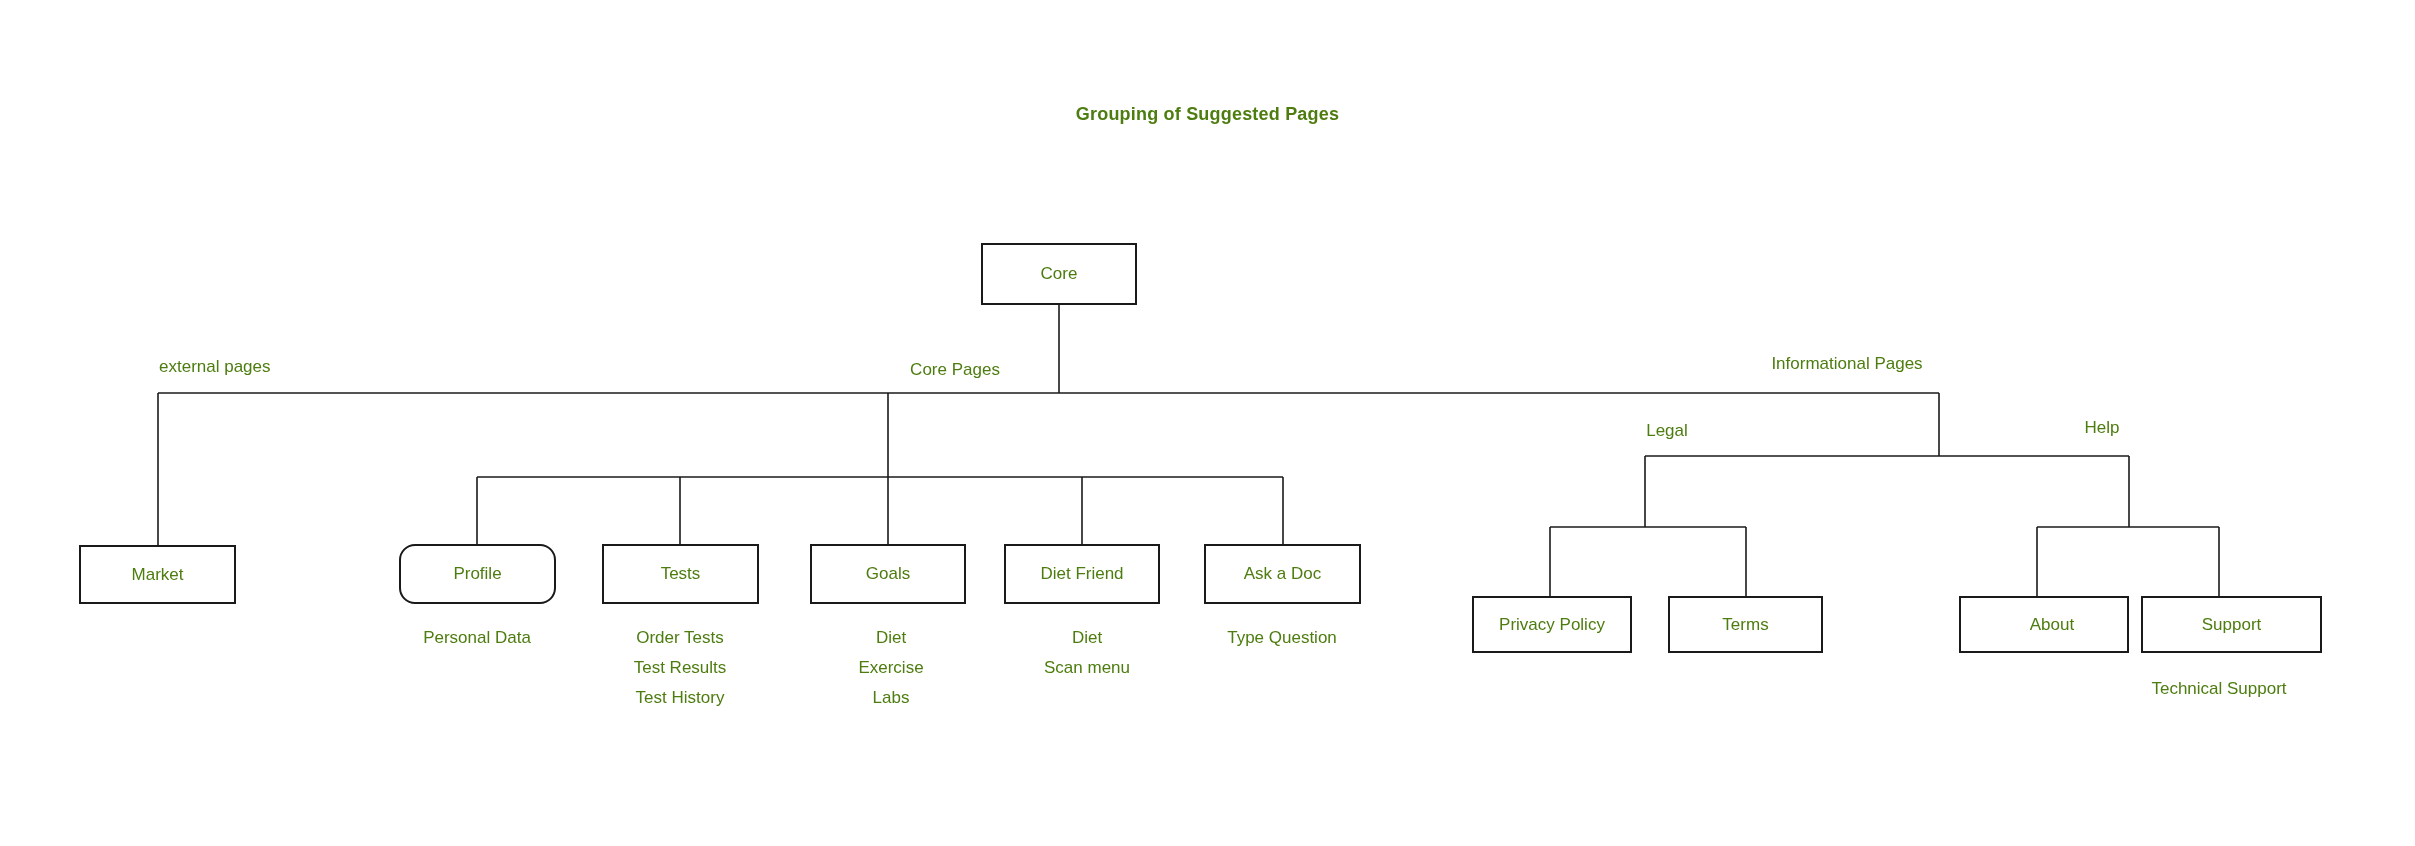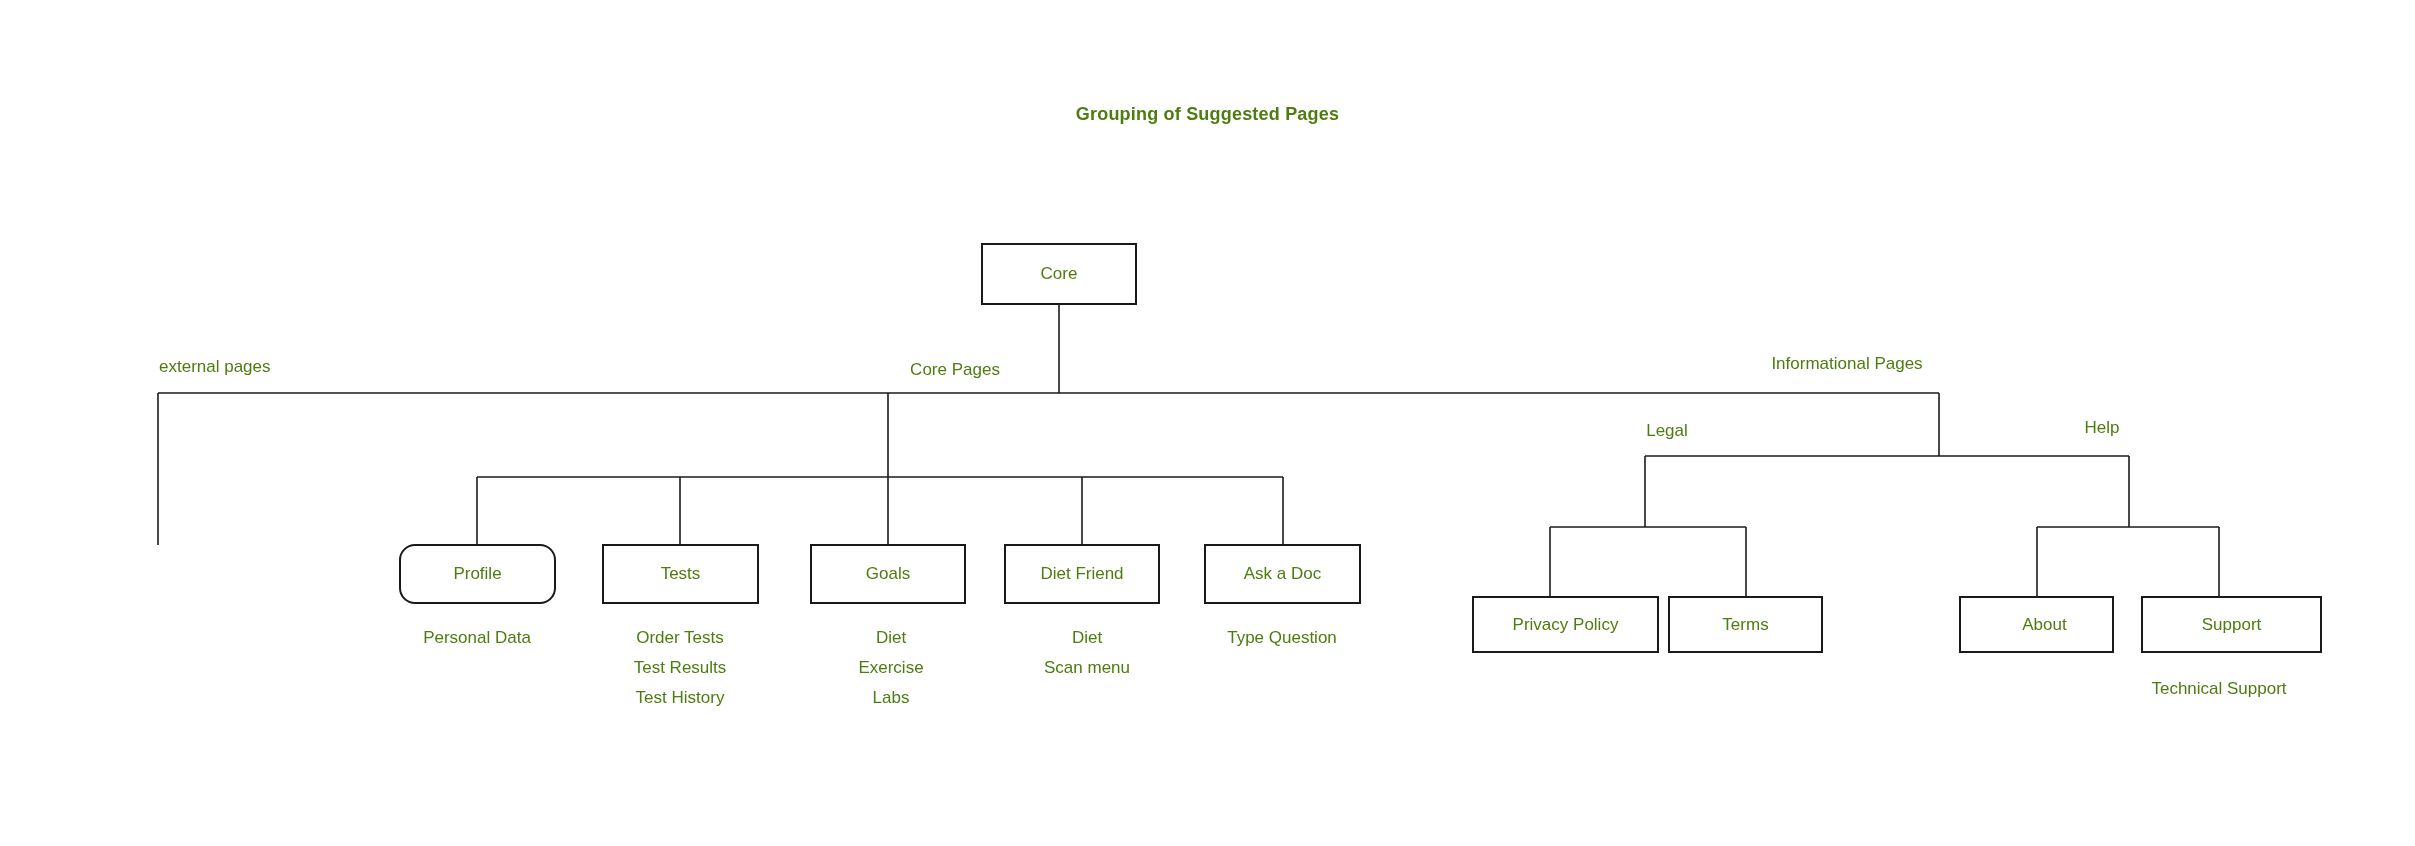--- a/index.html
+++ b/index.html
@@ -106,29 +106,30 @@
   <div class="diagram-title">Grouping of Suggested Pages</div>
 
   <div class="branch-label" style="left:159px; top:357px;">external pages</div>
   <div class="branch-label centered" style="left:955px; top:360px;">Core Pages</div>
   <div class="branch-label centered" style="left:1847px; top:354px;">Informational Pages</div>
   <div class="branch-label centered" style="left:1667px; top:421px;">Legal</div>
   <div class="branch-label centered" style="left:2102px; top:418px;">Help</div>
 
   <div class="node" style="left:981px; top:243px; width:156px; height:62px;">Core</div>
 
+  <div class="node" style="left:79px;  top:545px; width:157px; height:59px;">Market</div>
   <div class="node" style="left:399px; top:544px; width:157px; height:60px;border-radius:16px;">Profile</div>
   <div class="node" style="left:602px; top:544px; width:157px; height:60px;">Tests</div>
   <div class="node" style="left:810px; top:544px; width:156px; height:60px;">Goals</div>
   <div class="node" style="left:1004px; top:544px; width:156px; height:60px;">Diet Friend</div>
   <div class="node" style="left:1204px; top:544px; width:157px; height:60px;">Ask a Doc</div>
 
-  <div class="node" style="left:1472px; top:596px; width:187px; height:57px;">Privacy Policy</div>
+  <div class="node" style="left:1472px; top:596px; width:160px; height:57px;">Privacy Policy</div>
   <div class="node" style="left:1668px; top:596px; width:155px; height:57px;">Terms</div>
-  <div class="node" style="left:1959px; top:596px; width:155px; height:57px;padding-left:16px;">About</div>
+  <div class="node" style="left:1959px; top:596px; width:170px; height:57px;padding-left:16px;">About</div>
   <div class="node" style="left:2141px; top:596px; width:181px; height:57px;">Support</div>
 
   <div class="sublist" style="left:477px; top:623px;">
     <div>Personal Data</div>
   </div>
 
   <div class="sublist" style="left:680px; top:623px;">
     <div>Order Tests</div>
     <div>Test Results</div>
     <div>Test History</div>

